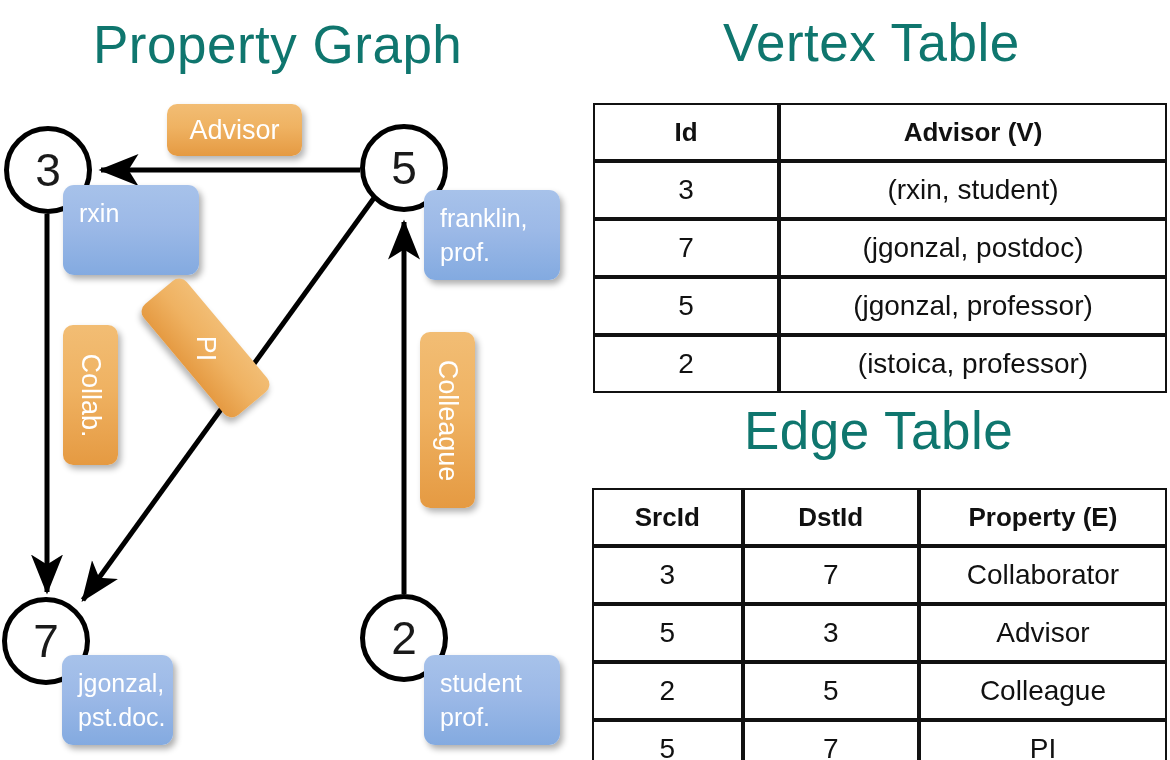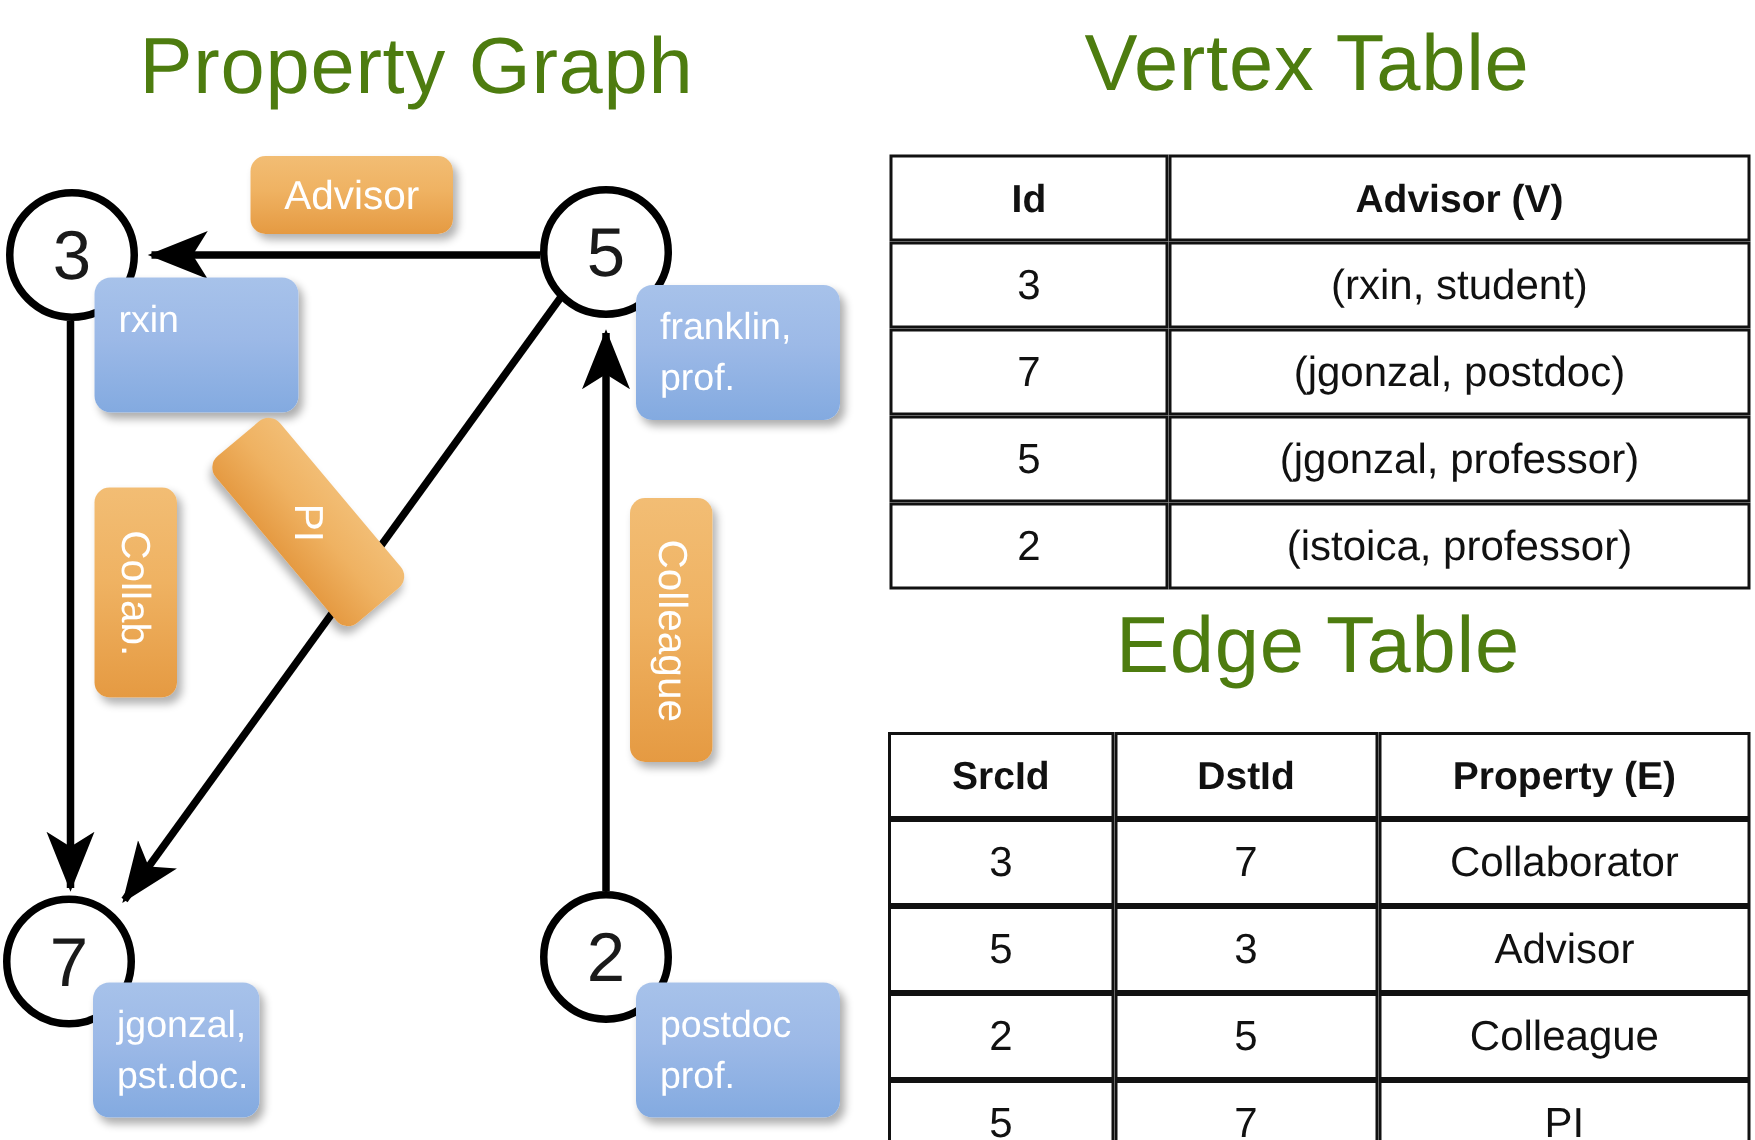--- a/index.html
+++ b/index.html
@@ -16,21 +16,21 @@
     color: #000;
   }
 
   
   .title {
     position: absolute;
     font-family: "Liberation Sans", sans-serif;
     font-weight: 300;
     font-size: 53px;
     letter-spacing: 0.5px;
-    color: #4d7c0f;
+    color: #0f766e;
     white-space: nowrap;
   }
   #title-property-graph { left: 93px;  top: 14px; }
   #title-vertex-table   { left: 723px; top: 12px; }
   #title-edge-table     { left: 744px; top: 400px; }
 
   
   #graph-area {
     position: absolute;
     left: 0; top: 0;
@@ -192,21 +192,21 @@
   </div>
   <div class="prop-box" id="prop-5">
     <span class="prop-line">franklin,</span>
     <span class="prop-line">prof.</span>
   </div>
   <div class="prop-box" id="prop-7">
     <span class="prop-line">jgonzal,</span>
     <span class="prop-line">pst.doc.</span>
   </div>
   <div class="prop-box" id="prop-2">
-    <span class="prop-line">postdoc</span>
+    <span class="prop-line">student</span>
     <span class="prop-line">prof.</span>
   </div>
 
   <div class="edge-label" id="label-advisor">
     <span class="rot">Advisor</span>
   </div>
   <div class="edge-label" id="label-collab">
     <span class="rot">Collab.</span>
   </div>
   <div class="edge-label" id="label-pi">

